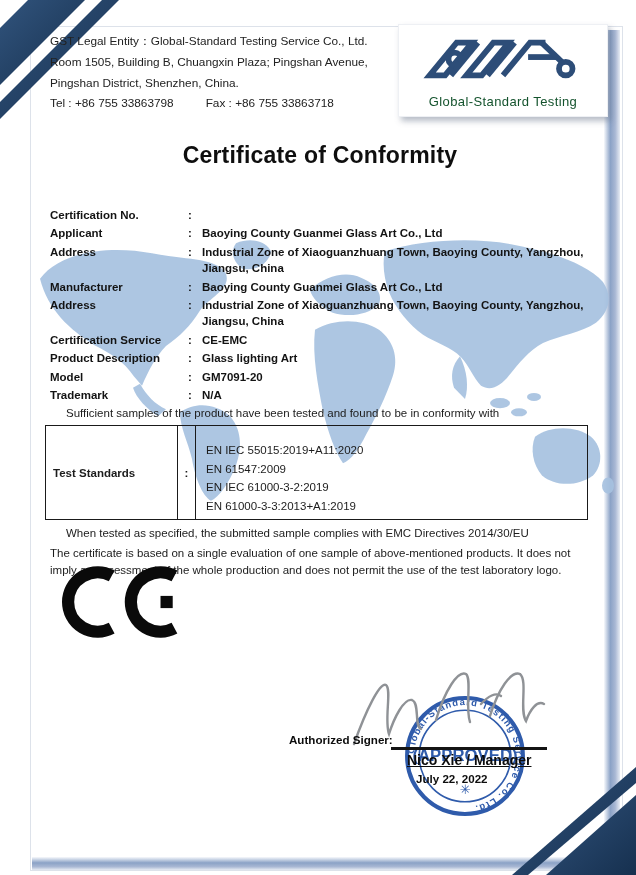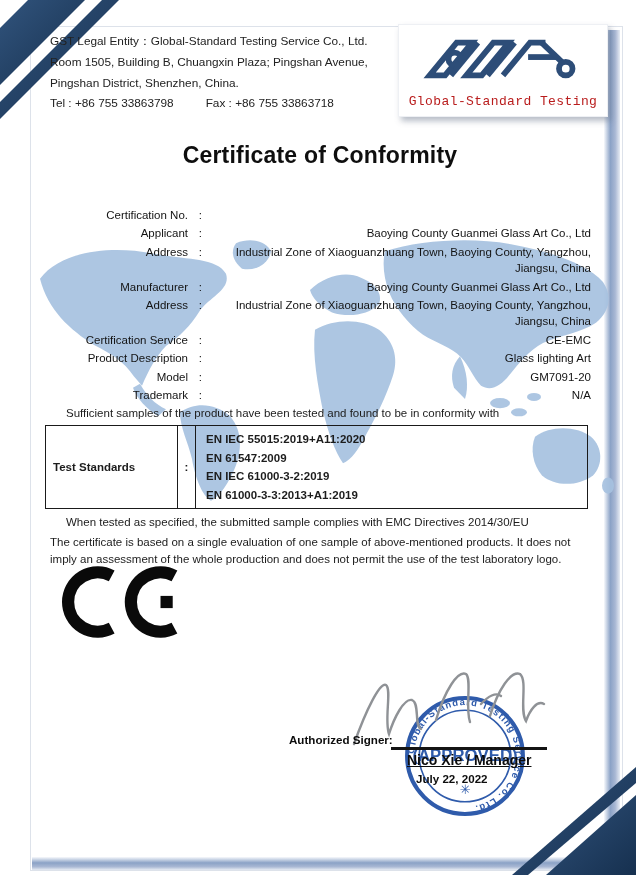--- a/index.html
+++ b/index.html
@@ -20,36 +20,36 @@
 
   .map{position:absolute;left:30px;top:233px;width:590px;height:275px;z-index:1;}
 
   .header{position:absolute;left:50px;top:31px;width:345px;font-size:11.8px;line-height:20.8px;color:#222;z-index:2;}
   .header .telfax{display:flex;gap:32px;}
 
   .logo-card{position:absolute;left:398px;top:24px;width:210px;height:93px;background:#fff;
     border:1px solid #eef0f4;box-shadow:3px 4px 6px rgba(96,108,130,.45);z-index:3;
     display:flex;flex-direction:column;align-items:center;justify-content:flex-end;padding-bottom:7px;box-sizing:border-box;}
   .logo-mark{position:absolute;top:6px;left:50%;transform:translateX(-50%);}
-  .logo-caption{font-size:13px;color:#b91c1c;letter-spacing:.4px;font-family:Liberation Mono, monospace;}
+  .logo-caption{font-size:13px;color:#14532d;letter-spacing:.4px;}
 
   .title{position:absolute;left:30px;top:142px;width:580px;text-align:center;
     font-size:23px;font-weight:bold;color:#0e0e0e;letter-spacing:.2px;z-index:2;}
 
   .content{position:absolute;left:50px;top:207px;width:541px;font-size:11.5px;z-index:2;}
-  .frow{display:flex;margin-bottom:2px;line-height:16.4px;font-weight:normal;color:#131313;text-align:right;}
+  .frow{display:flex;margin-bottom:2px;line-height:16.4px;font-weight:bold;color:#131313;}
   .f-label{width:138px;flex:none;}
   .f-colon{width:14px;flex:none;}
   .f-value{flex:1;}
   .note{font-weight:normal;line-height:16.5px;margin:2px 16px 3px;}
   .stdbox{border:1.5px solid #1a1a1a;display:flex;margin-left:-5px;width:543px;box-sizing:border-box;background:transparent;}
   .stdbox .s-label{width:124px;flex:none;display:flex;align-items:center;padding-left:7px;font-weight:bold;}
   .stdbox .s-colon{width:17px;flex:none;border-left:1px solid #1a1a1a;border-right:1px solid #1a1a1a;
     display:flex;align-items:center;justify-content:center;font-weight:bold;}
-  .stdbox .s-values{flex:1;padding:4px 0 4px 10px;font-weight:bold;line-height:18.6px;}
+  .stdbox .s-values{flex:1;padding:4px 0 4px 10px;font-weight:normal;line-height:18.6px;margin-top:11px;}
   .disclaimer{font-weight:normal;line-height:17.6px;margin-top:2px;}
 
   .ce{position:absolute;left:62px;top:560px;z-index:2;}
 
   .stamp{position:absolute;left:402px;top:693px;z-index:3;}
   .sig-scribble{position:absolute;left:338px;top:658px;z-index:4;}
   .auth-label{position:absolute;left:289px;top:733px;font-size:11.6px;font-weight:bold;color:#0d0d0d;z-index:5;}
   .sig-line{position:absolute;left:391px;top:747px;width:156px;height:3px;background:#141414;z-index:5;}
   .sig-name{position:absolute;left:407px;top:752px;font-size:14px;font-weight:bold;color:#0d0d0d;z-index:5;text-decoration:underline;}
   .sig-date{position:absolute;left:416px;top:772px;font-size:11.6px;font-weight:bold;color:#0d0d0d;z-index:5;}

